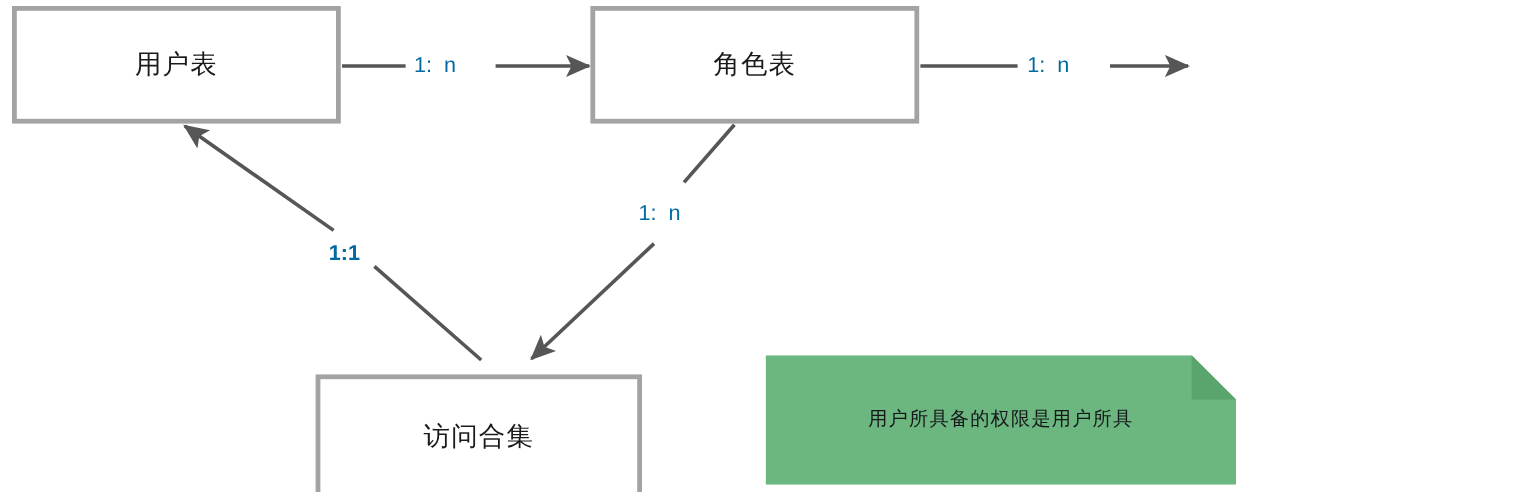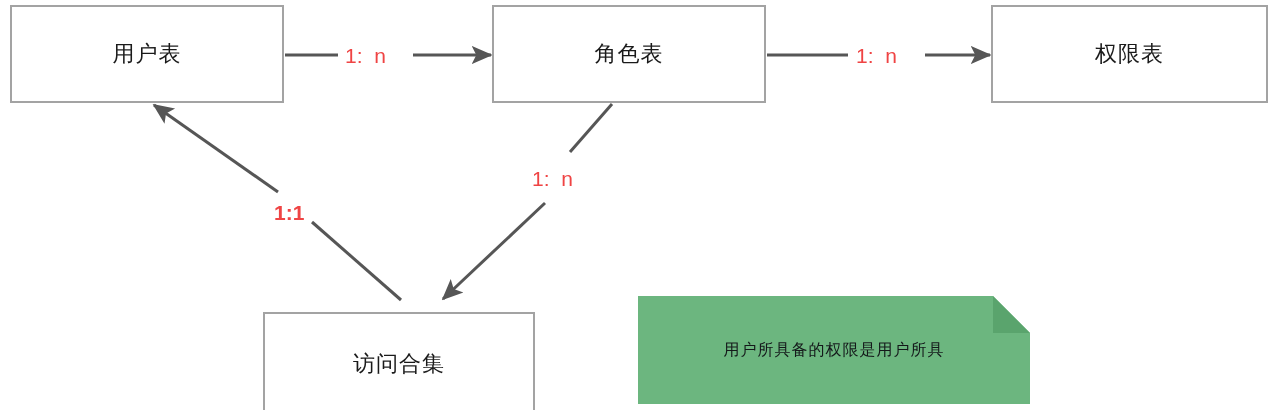--- a/index.html
+++ b/index.html
@@ -13,37 +13,37 @@
   #canvas {
     position: relative;
     width: 1280px;
     height: 410px;
     background: #ffffff;
     overflow: hidden;
   }
   .entity-box {
     position: absolute;
     box-sizing: border-box;
-    border: 2px solid #a3a3a3;
+    border: 4px solid #a3a3a3;
     background: #ffffff;
     display: flex;
     align-items: center;
     justify-content: center;
   }
   .entity-label {
     font-size: 22px;
     color: #1a1a1a;
     letter-spacing: 1px;
     line-height: 1;
     white-space: nowrap;
   }
   .edge-label {
     position: absolute;
-    font-size: 21px;
-    color: #ef4444;
+    font-size: 18px;
+    color: #0369a1;
     line-height: 1;
     white-space: pre;
     background: transparent;
   }
   #svg-layer {
     position: absolute;
     left: 0;
     top: 0;
     width: 1280px;
     height: 410px;
@@ -102,23 +102,20 @@
   </svg>
 
   <div class="entity-box" style="left:10px; top:5px; width:274px; height:98px;">
     <span class="entity-label">用户表</span>
   </div>
 
   <div class="entity-box" style="left:492px; top:5px; width:274px; height:98px;">
     <span class="entity-label">角色表</span>
   </div>
 
-  <div class="entity-box" style="left:991px; top:5px; width:277px; height:98px;">
-    <span class="entity-label">权限表</span>
-  </div>
 
   <div class="entity-box" style="left:263px; top:312px; width:272px; height:104px;">
     <span class="entity-label">访问合集</span>
   </div>
 
   <div class="edge-label" style="left:345px; top:45px;">1:  n</div>
 
   <div class="edge-label" style="left:856px; top:45px;">1:  n</div>
 
   <div class="edge-label" style="left:532px; top:168px;">1:  n</div>

